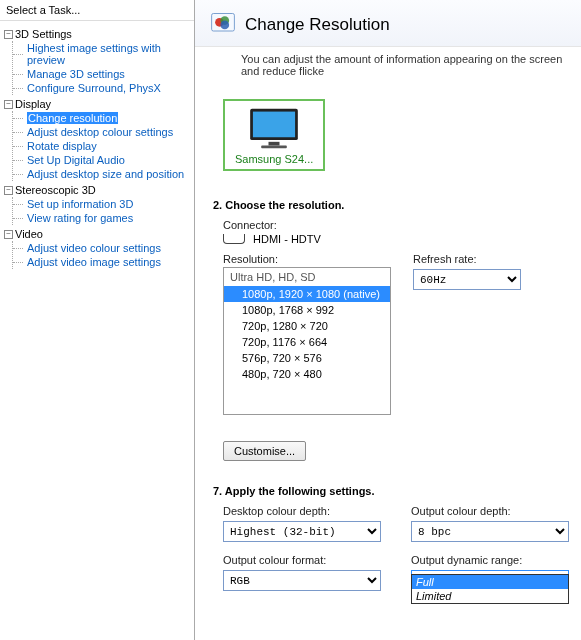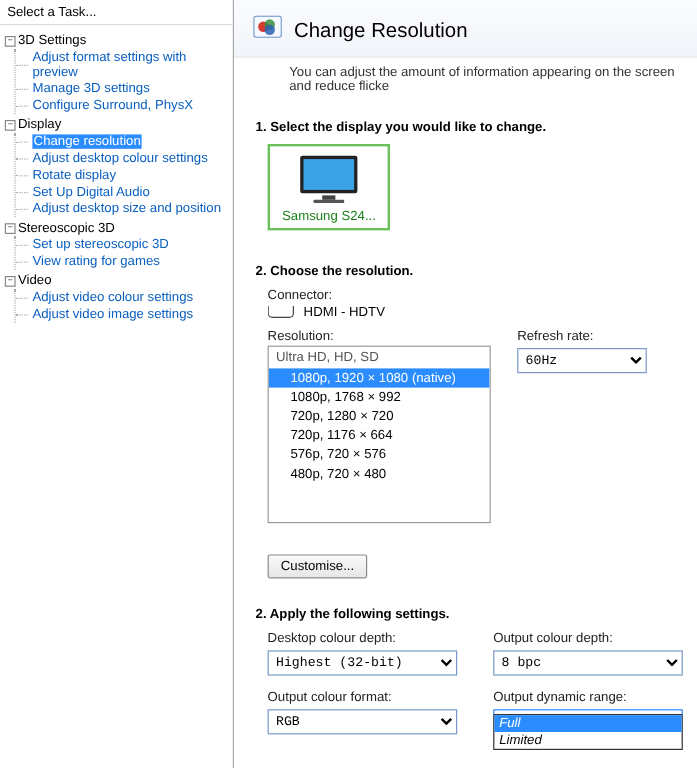--- a/index.html
+++ b/index.html
@@ -24,21 +24,21 @@
   .section { margin-top: 8px; }
   .section-heading { font-weight: bold; font-size: 11px; margin-bottom: 8px; }
   .display-card { display: inline-block; border: 2px solid #6ac05a; padding: 6px 10px 4px 10px; text-align: center; margin-left: 10px; }
   .monitor-svg { width: 56px; height: 44px; display: block; margin: 0 auto 2px auto; }
   .display-name { color: #1a7f1a; font-size: 11px; }
   .field-label { font-size: 11px; color: #222; margin-bottom: 2px; }
   .field-block { margin-left: 10px; margin-top: 6px; }
   .connector-row { display: flex; align-items: center; gap: 8px; margin-bottom: 8px; }
   .hdmi-icon { width: 22px; height: 10px; border: 1.5px solid #444; border-radius: 0 0 4px 4px; border-top: none; position: relative; }
   .res-refresh-row { display: flex; gap: 22px; margin-left: 10px; }
-  .res-col { width: 186px; }
+  .res-col { width: 168px; }
   .res-listbox { border: 1px solid #999; height: 148px; overflow-y: scroll; background: #fff; margin-top: 2px; }
   .res-group { color: #555; padding: 3px 6px; font-size: 11px; }
   .res-option { padding: 2px 6px 2px 18px; font-size: 11px; }
   .res-option.selected { background: #2b8cff; color: #fff; }
   .refresh-col { width: 110px; }
   select { font-family: Liberation Mono, monospace; font-size: 11px; height: 21px; border: 1px solid #7a99c9; background: #fff; padding: 0 2px; }
   .refresh-select { width: 108px; margin-top: 2px; }
   .btn { font-family: inherit; font-size: 11px; border: 1px solid #8a8a8a; background: linear-gradient(#f9f9f9, #e7e7e7); padding: 3px 10px; border-radius: 2px; cursor: default; }
   .settings-grid { display: grid; grid-template-columns: 158px 158px; column-gap: 30px; row-gap: 12px; margin-left: 10px; }
   .settings-cell { }
@@ -54,21 +54,21 @@
 
 <div class="sidebar">
   <div class="sidebar-header">Select a Task...</div>
   <div class="tree" id="tree">
       <div class="tree-category">
         <div class="tree-cat-row">
           <span class="tree-toggle">−</span>
           <span class="tree-cat-label">3D Settings</span>
         </div>
         <div class="tree-items">
-          <div class="tree-item"><span>Adjust format settings with preview</span></div>
+          <div class="tree-item"><span>Highest image settings with preview</span></div>
           <div class="tree-item"><span>Manage 3D settings</span></div>
           <div class="tree-item"><span>Configure Surround, PhysX</span></div>
         </div>
       </div>
       <div class="tree-category">
         <div class="tree-cat-row">
           <span class="tree-toggle">−</span>
           <span class="tree-cat-label">Display</span>
         </div>
         <div class="tree-items">
@@ -78,21 +78,21 @@
           <div class="tree-item"><span>Set Up Digital Audio</span></div>
           <div class="tree-item"><span>Adjust desktop size and position</span></div>
         </div>
       </div>
       <div class="tree-category">
         <div class="tree-cat-row">
           <span class="tree-toggle">−</span>
           <span class="tree-cat-label">Stereoscopic 3D</span>
         </div>
         <div class="tree-items">
-          <div class="tree-item"><span>Set up stereoscopic 3D</span></div>
+          <div class="tree-item"><span>Set up information 3D</span></div>
           <div class="tree-item"><span>View rating for games</span></div>
         </div>
       </div>
       <div class="tree-category">
         <div class="tree-cat-row">
           <span class="tree-toggle">−</span>
           <span class="tree-cat-label">Video</span>
         </div>
         <div class="tree-items">
           <div class="tree-item"><span>Adjust video colour settings</span></div>
@@ -111,21 +111,20 @@
         <circle cx="18" cy="12" r="5" fill="#3b8f3b" fill-opacity="0.85"></circle>
         <circle cx="18" cy="17" r="5" fill="#2a5fb0" fill-opacity="0.85"></circle>
       </svg>
     </span>
     <div class="page-title">Change Resolution</div>
   </div>
   <div class="page-subtitle">You can adjust the amount of information appearing on the screen and reduce flicke</div>
 
   <div class="content">
     <div class="section">
-      <div class="section-heading">1. Select the display you would like to change.</div>
       <div class="display-card">
         <svg class="monitor-svg" viewBox="0 0 60 48">
           <rect x="4" y="2" width="52" height="34" rx="2" fill="#222"></rect>
           <rect x="7" y="5" width="46" height="28" fill="#3aa3e8"></rect>
           <rect x="24" y="38" width="12" height="4" fill="#444"></rect>
           <rect x="16" y="42" width="28" height="3" rx="1" fill="#555"></rect>
         </svg>
         <div class="display-name">Samsung S24...</div>
       </div>
     </div>
@@ -158,21 +157,21 @@
             <option>60Hz</option>
           </select>
         </div>
       </div>
       <div style="margin-top:26px; margin-left:10px">
         <button class="btn">Customise...</button>
       </div>
     </div>
 
     <div class="section" style="margin-top:24px">
-      <div class="section-heading">2. Apply the following settings.</div>
+      <div class="section-heading">7. Apply the following settings.</div>
       <div class="settings-grid">
         <div class="settings-cell">
           <div class="field-label">Desktop colour depth:</div>
           <select><option>Highest (32-bit)</option></select>
         </div>
         <div class="settings-cell">
           <div class="field-label">Output colour depth:</div>
           <select><option>8 bpc</option></select>
         </div>
         <div class="settings-cell">

